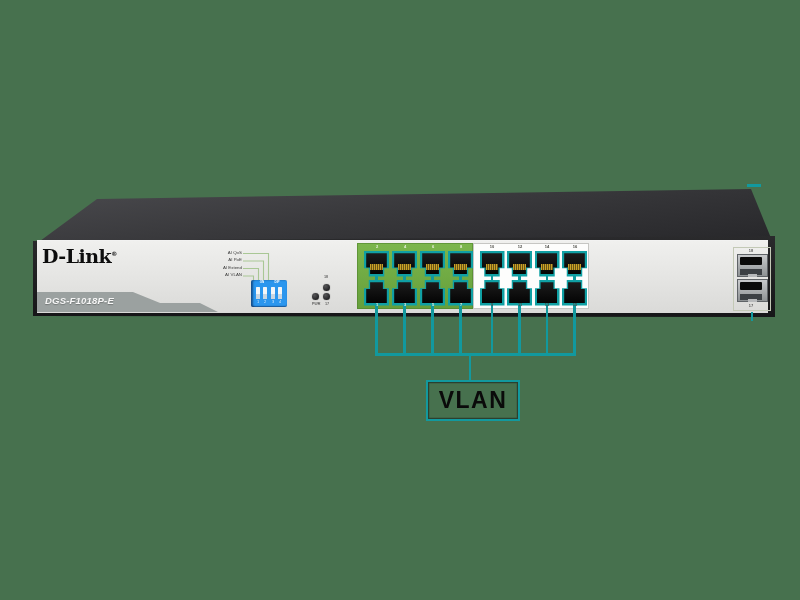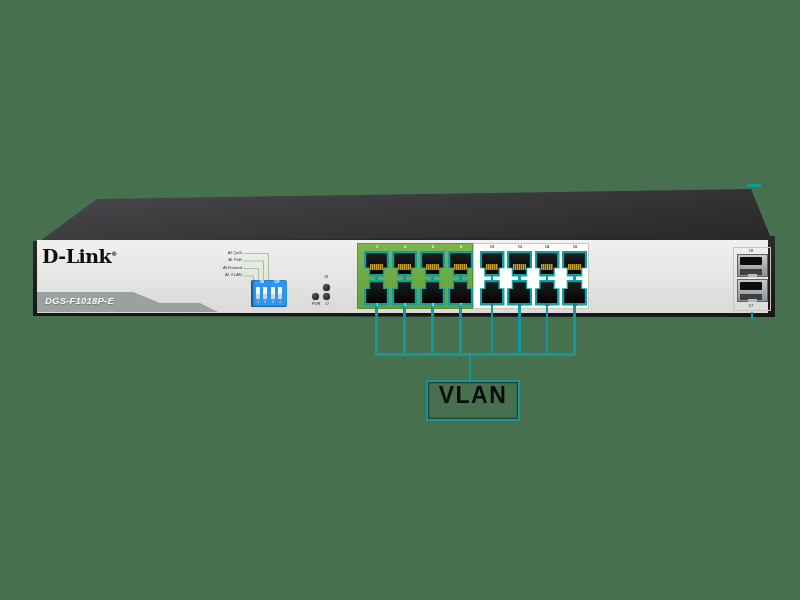--- a/index.html
+++ b/index.html
@@ -64,21 +64,21 @@
   .pnum{width:50px;text-align:center;font-size:8px;z-index:8;
     transform:scale(.5);transform-origin:center top;font-weight:bold;}
   .pnum.on-green{color:#eaf2dd;}
   .pnum.on-white{color:#4a4a45;}
 
   
   .tline{background:#12999E;z-index:6;}
 
   
   .vlan-box{left:426px;top:379.5px;width:90px;height:37px;border:2.5px solid #12999E;z-index:6;
-    box-shadow:inset 0 0 0 1.2px rgba(15,15,15,.5);display:flex;align-items:flex-start;justify-content:center;}
+    box-shadow:inset 0 0 0 1.2px rgba(15,15,15,.5);display:flex;align-items:center;justify-content:center;}
   .vlan-text{font-size:23px;font-weight:bold;color:#0a0a0a;letter-spacing:1.5px;}
 
   
   .sfp-box{left:733px;top:246.5px;width:35.5px;height:62px;z-index:6;
     border:1px solid #c3c9b6;}
   .sfp-label{width:30px;text-align:center;font-size:8px;color:#222;z-index:7;
     transform:scale(.5);transform-origin:center top;}
   .sfp-cage{left:736.5px;width:29px;height:21.5px;z-index:7;border:1px solid #5f6367;
     background:linear-gradient(#c8cacc,#8e9294);}
   .sfp-slot{position:absolute;left:2.5px;top:2.5px;width:22px;height:7.5px;background:#0a0a0a;border-radius:1px;}

